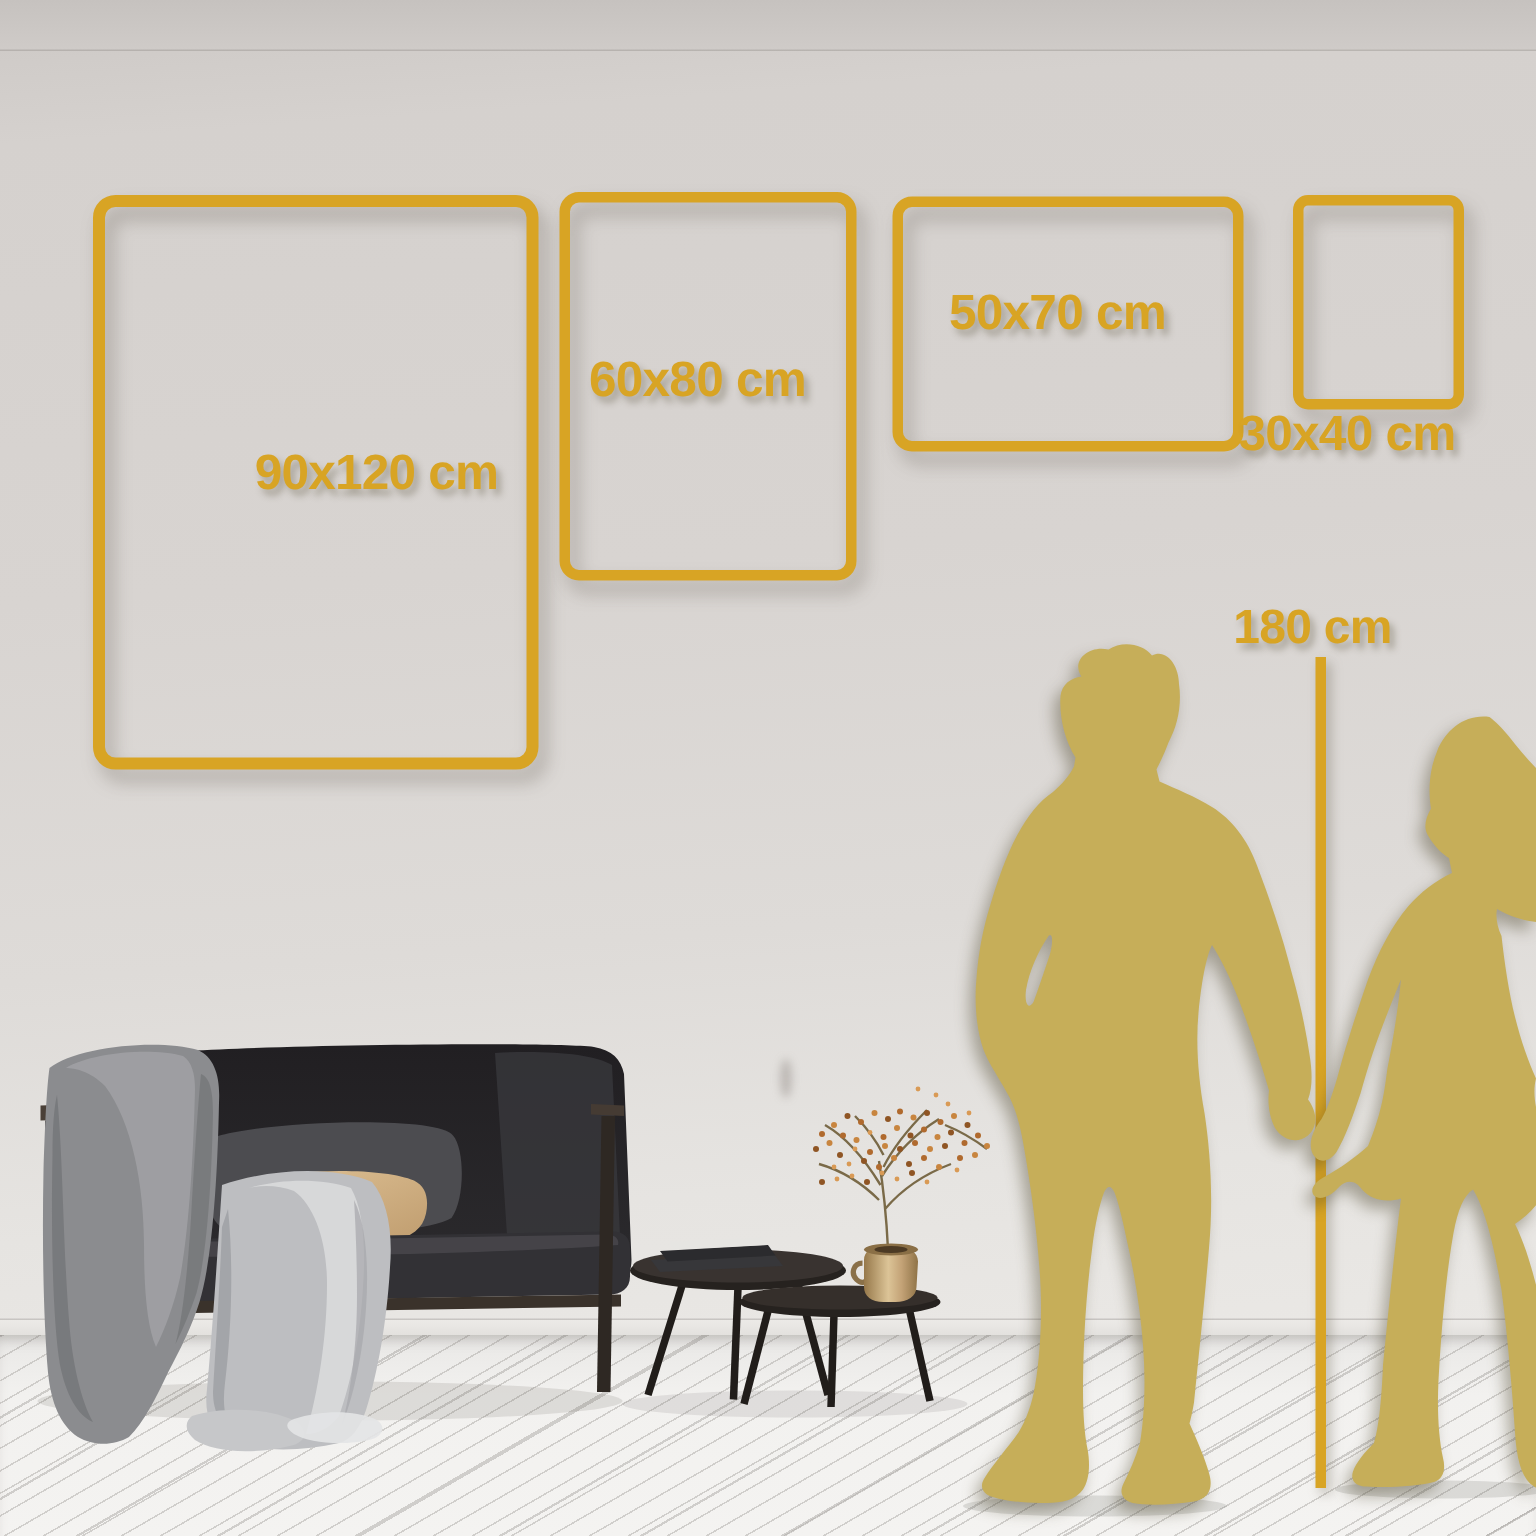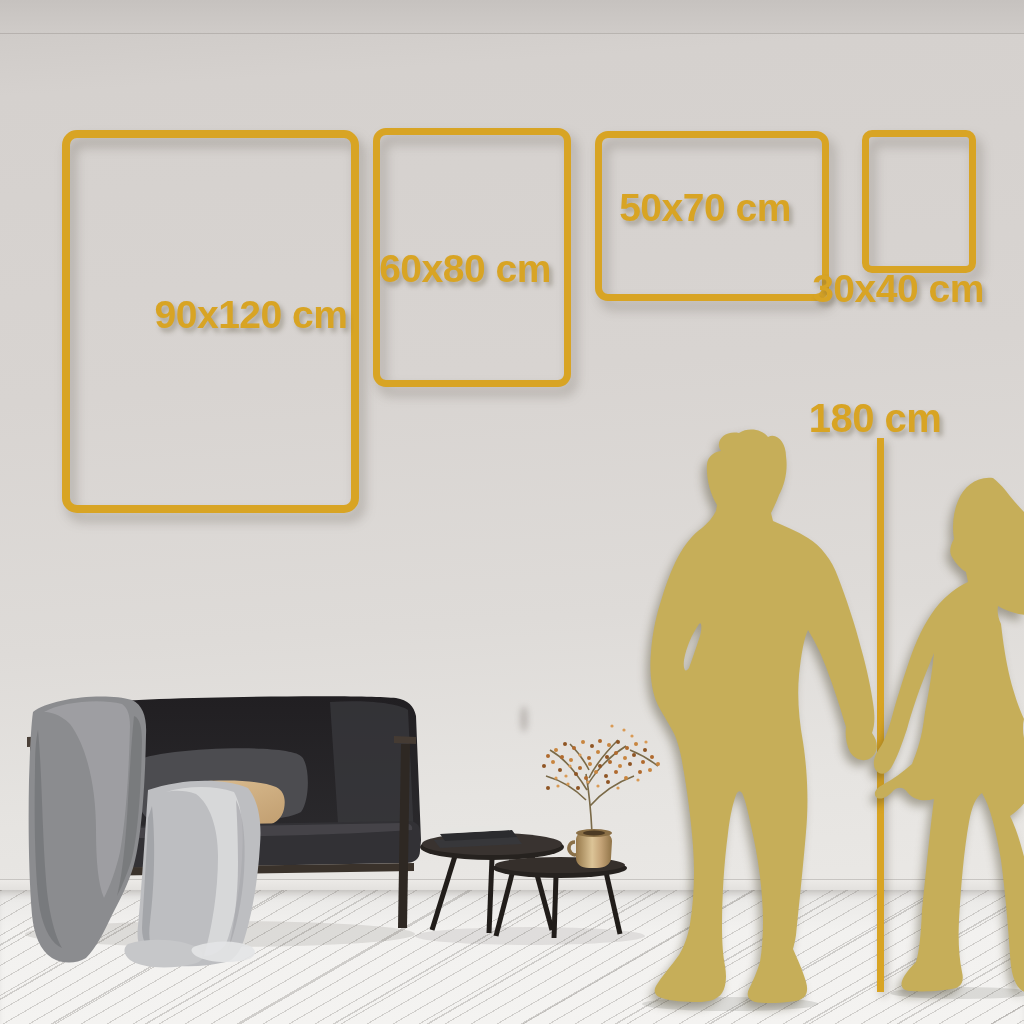--- a/index.html
+++ b/index.html
@@ -27,30 +27,30 @@
     background:rgba(120,113,105,.35);border-radius:50%;filter:blur(3px);}
 
   
   .frame{position:absolute;border:7px solid var(--gold,#D8A424);border-radius:13px;
     filter:drop-shadow(5px 8px 6px rgba(85,78,65,.35));}
   .frame-90{left:62px;top:130px;width:281px;height:367px;border-width:8px;border-radius:15px;}
   .frame-60{left:373px;top:128px;width:184px;height:245px;}
   .frame-50{left:595px;top:131px;width:220px;height:156px;}
   .frame-30{left:862px;top:130px;width:100px;height:129px;border-radius:10px;}
   .size-label{position:absolute;transform:translate(-50%,-50%);white-space:nowrap;
-    font-weight:700;font-size:39px;letter-spacing:-.5px;color:var(--gold,#D8A424);
+    font-weight:700;font-size:33px;letter-spacing:-.5px;color:var(--gold,#D8A424);
     text-shadow:3px 4px 5px rgba(92,84,62,.40);}
   .lab-90{left:203px;top:315px;margin-left:48px;}
-  .lab-60{left:465px;top:253px;margin-top:16px;}
+  .lab-60{left:465px;top:253px;}
   .lab-50{left:705px;top:208px;}
   .lab-30{left:898px;top:289px;}
 
   
   .height-label{position:absolute;left:875px;top:418px;transform:translate(-50%,-50%);
-    font-weight:700;font-size:40px;letter-spacing:-.5px;color:var(--gold,#D8A424);
+    font-weight:700;font-size:32px;letter-spacing:-.5px;color:var(--gold,#D8A424);
     text-shadow:3px 4px 5px rgba(92,84,62,.40);white-space:nowrap;}
   .height-line{position:absolute;left:877px;top:438px;width:7px;height:554px;
     background:var(--gold,#D8A424);filter:drop-shadow(3px 4px 4px rgba(92,84,62,.35));}
 
   
   .layer{position:absolute;left:0;top:0;width:1024px;height:1024px;}
   .sil{fill:var(--silhouette-gold,#C6AE59);fill-rule:evenodd;}
   .sil-svg{filter:drop-shadow(-4px 6px 5px rgba(70,62,35,.40));}
 </style>
 </head>

